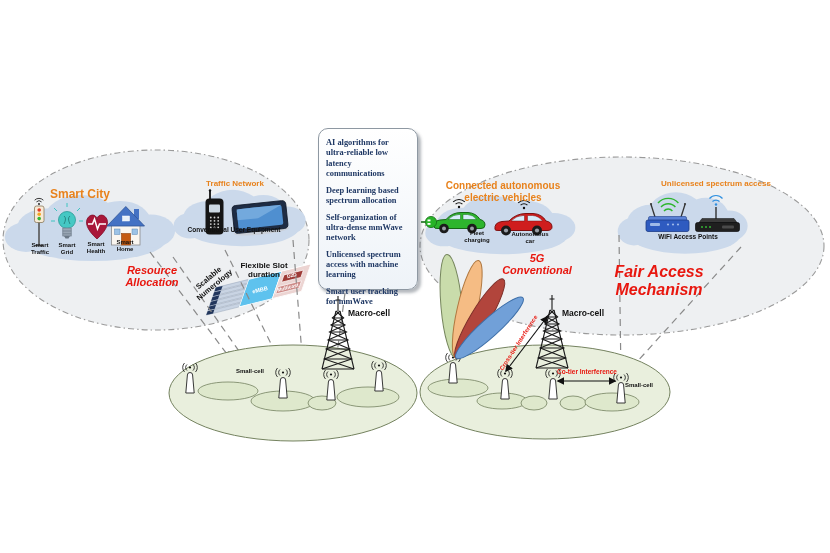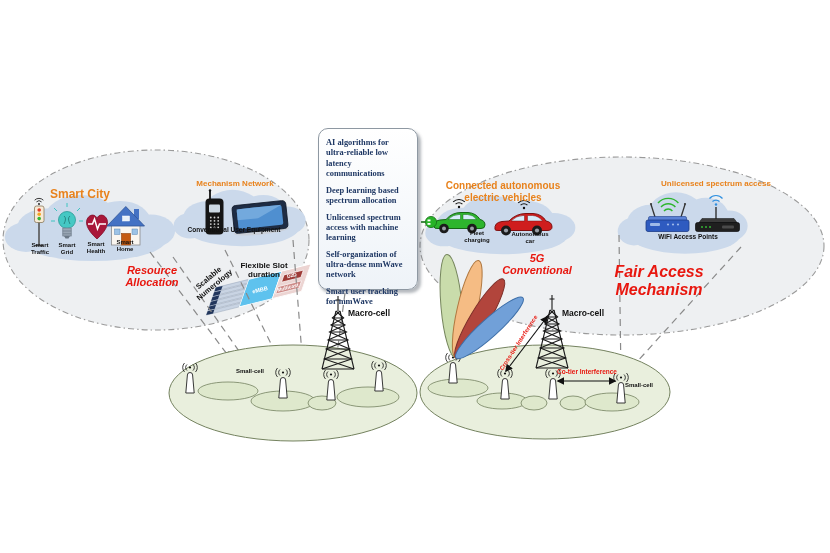--- a/index.html
+++ b/index.html
@@ -269,36 +269,36 @@
     <ellipse cx="456" cy="313" rx="9" ry="45" transform="rotate(48 456 358)" fill="#71A0D8" stroke="#3C6EA8"></ellipse>
   </g>
 
   <line x1="547" y1="317" x2="506" y2="371" stroke="#111" stroke-width="1.1" marker-start="url(#mB)" marker-end="url(#mB)"></line>
   <line x1="558" y1="381" x2="615" y2="381" stroke="#111" stroke-width="1.1" marker-start="url(#mB)" marker-end="url(#mB)"></line>
 </svg>
 
 <div class="center-box">
   <div class="box-item">AI algorithms for ultra-reliable low latency communications</div>
   <div class="box-item">Deep learning based spectrum allocation</div>
+  <div class="box-item">Self-organization of ultra-dense mmWave network</div>
   <div class="box-item">Unlicensed spectrum access with machine learning</div>
-  <div class="box-item">Self-organization of ultra-dense mmWave network</div>
   <div class="box-item">Smart user tracking for mmWave</div>
 </div>
 
 <div class="lbl orange" style="left:80px;top:187px;font-size:12px;">Smart City</div>
 <div class="lbl b" style="left:40px;top:242px;font-size:6px;">Smart
 Traffic</div>
 <div class="lbl b" style="left:67px;top:242px;font-size:6px;">Smart
 Grid</div>
 <div class="lbl b" style="left:96px;top:241px;font-size:6px;">Smart
 Health</div>
 <div class="lbl b" style="left:125px;top:239px;font-size:6px;">Smart
 Home</div>
 
-<div class="lbl orange" style="left:235px;top:179px;font-size:8px;">Mechanism Network</div>
+<div class="lbl orange" style="left:235px;top:179px;font-size:8px;">Traffic Network</div>
 <div class="lbl b" style="left:234px;top:226px;font-size:6.5px;">Conventional User Equipment</div>
 
 <div class="lbl redlbl" style="left:152px;top:264px;font-size:11px;">Resource
 Allocation</div>
 
 <div class="lbl b" style="left:264px;top:261px;font-size:8px;">Flexible Slot
 duration</div>
 <div class="lbl b rot" style="left:212px;top:282px;font-size:7.5px;transform:translate(-50%,-50%) rotate(-40deg);">Scalable
 Numerology</div>
 <div class="lbl w rot" style="left:260px;top:290px;font-size:5.5px;transform:translate(-50%,-50%) rotate(-14deg);">eMBB</div>

